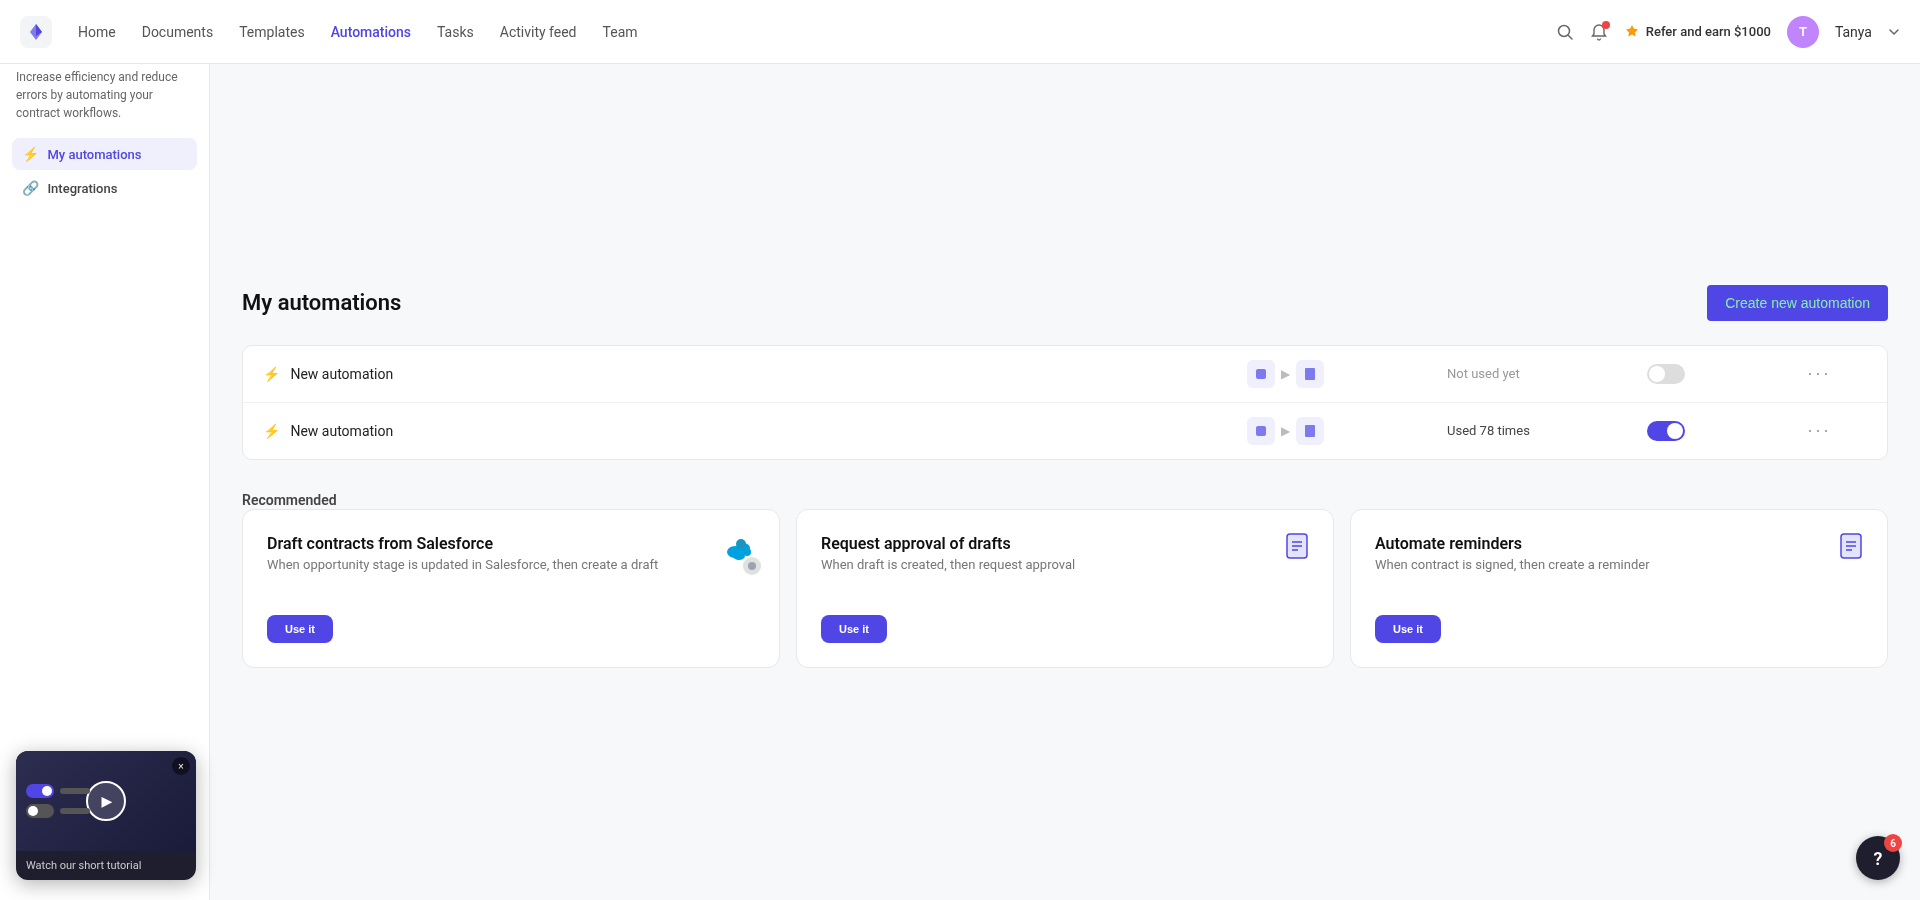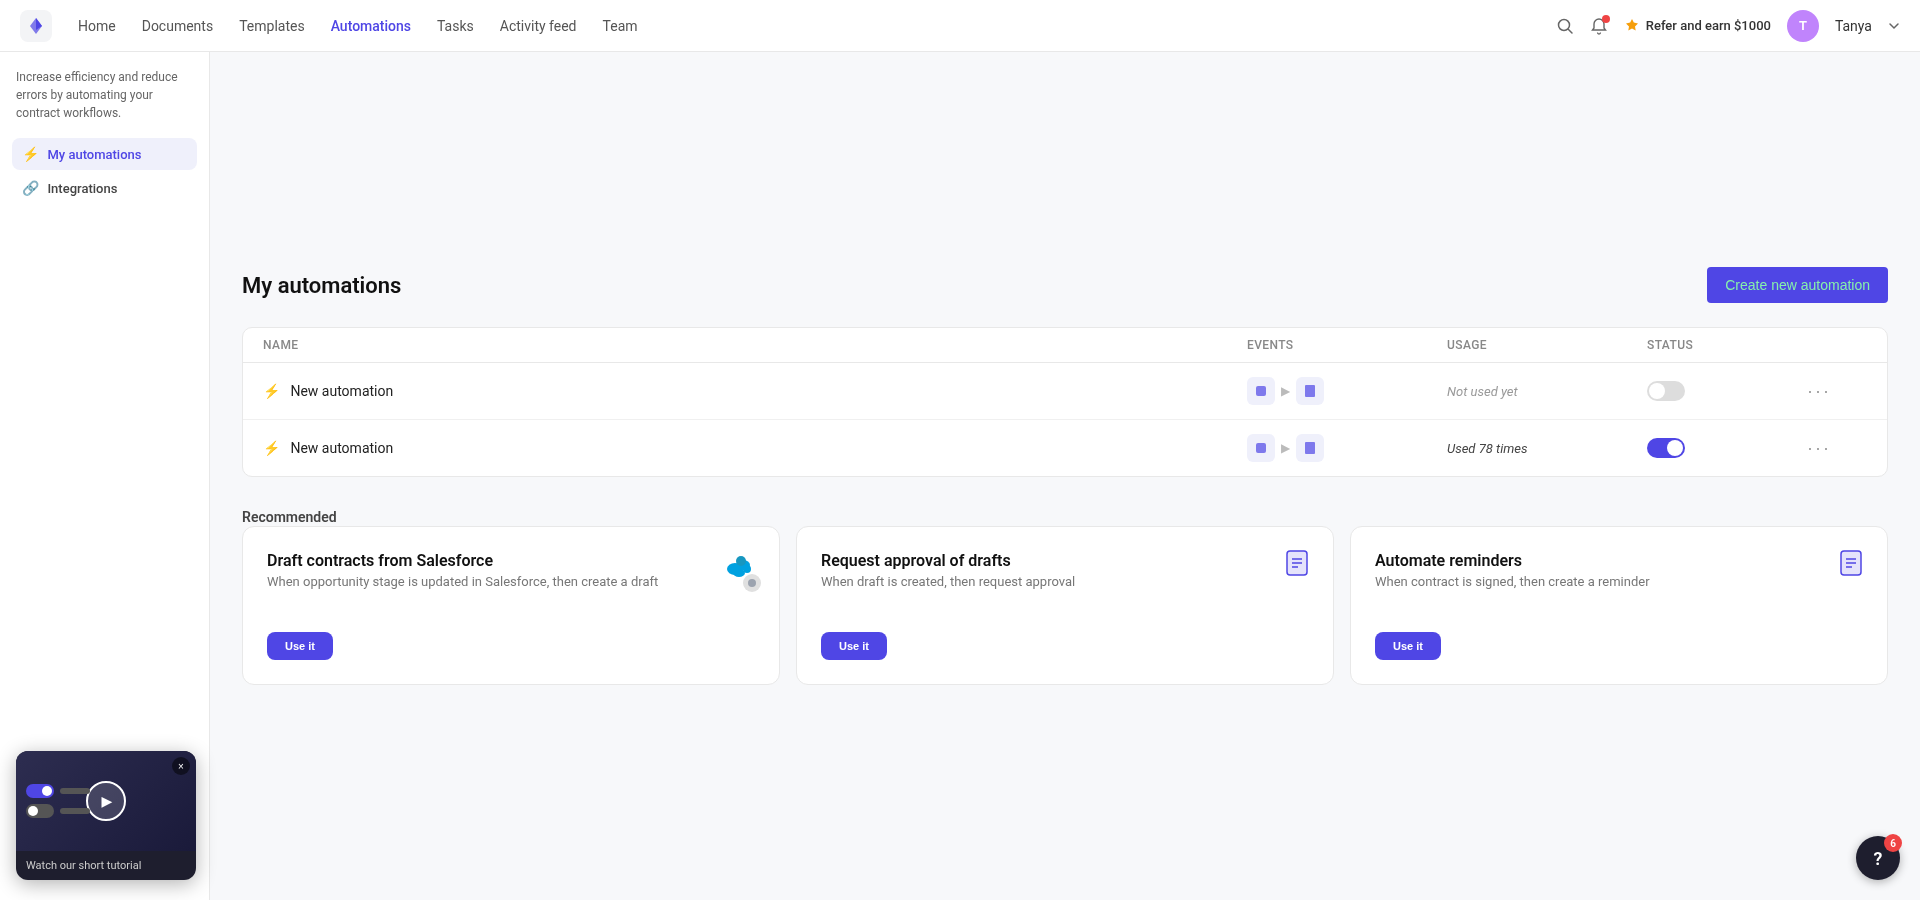--- a/index.html
+++ b/index.html
@@ -1,21 +1,21 @@
 <!DOCTYPE html>
 <html><head>
   <meta charset="utf-8">
   <style>
     * { box-sizing: border-box; margin: 0; padding: 0; }
     body { font-family: -apple-system, BlinkMacSystemFont, 'Segoe UI', Roboto, sans-serif; background: #f7f8fa; color: #222; font-size: 14px; }
 
     
     .topnav {
       display: flex; align-items: center; background: #fff;
-      border-bottom: 1px solid #e8e8e8; height: 52px;
+      border-bottom: 1px solid #e8e8e8; height: 64px;
       padding: 0 20px; position: fixed; top: 0; left: 0; right: 0; z-index: 100;
     }
     .topnav-logo { width: 32px; height: 32px; margin-right: 16px; }
     .topnav-logo svg { width: 32px; height: 32px; }
     .topnav-links { display: flex; gap: 6px; flex: 1; }
     .nav-link {
       padding: 6px 10px; border-radius: 6px; cursor: pointer; font-size: 14px;
       color: #555; text-decoration: none; font-weight: 400;
     }
     .nav-link.active { color: #4f46e5; font-weight: 500; }
@@ -79,21 +79,21 @@
     }
     .table-row:last-child { border-bottom: none; }
     .row-name { display: flex; align-items: center; gap: 10px; font-size: 14px; color: #222; }
     .bolt-icon { color: #4f46e5; font-size: 14px; }
     .events-cell { display: flex; align-items: center; gap: 6px; }
     .event-icon {
       width: 28px; height: 28px; border-radius: 6px; background: #eff0fb;
       display: flex; align-items: center; justify-content: center; color: #4f46e5; font-size: 12px;
     }
     .event-arrow { color: #bbb; font-size: 12px; }
-    .usage-text { font-size: 13px; color: #999; font-style: italic; }
+    .usage-text { font-size: 13px; color: #999; }
     .usage-text.used { color: #444; }
     .toggle {
       width: 38px; height: 20px; border-radius: 10px; background: #ddd;
       position: relative; cursor: pointer; flex-shrink: 0;
     }
     .toggle.on { background: #4f46e5; }
     .toggle::after {
       content: ''; position: absolute; width: 16px; height: 16px;
       border-radius: 50%; background: #fff; top: 2px; left: 2px;
       transition: left 0.2s;
@@ -233,27 +233,20 @@
       </div>
   </aside>
 
   <main class="main">
     <div class="page-header">
       <h1 class="page-title">My automations</h1>
       <button class="create-btn">Create new automation</button>
     </div>
 
     <div class="automations-table">
-      <div class="table-header">
-        <div>Name</div>
-        <div>Events</div>
-        <div>Usage</div>
-        <div>Status</div>
-        <div></div>
-      </div>
       <div id="table-rows">
           <div class="table-row">
     <div class="row-name">
       <span class="bolt-icon">⚡</span>
       <span>New automation</span>
     </div>
     <div class="events-cell">
       <div class="event-icon">
         <svg width="14" height="14" viewBox="0 0 14 14" fill="none">
                   <rect x="2" y="2" width="10" height="10" rx="2" fill="#4f46e5" opacity="0.7"></rect>

